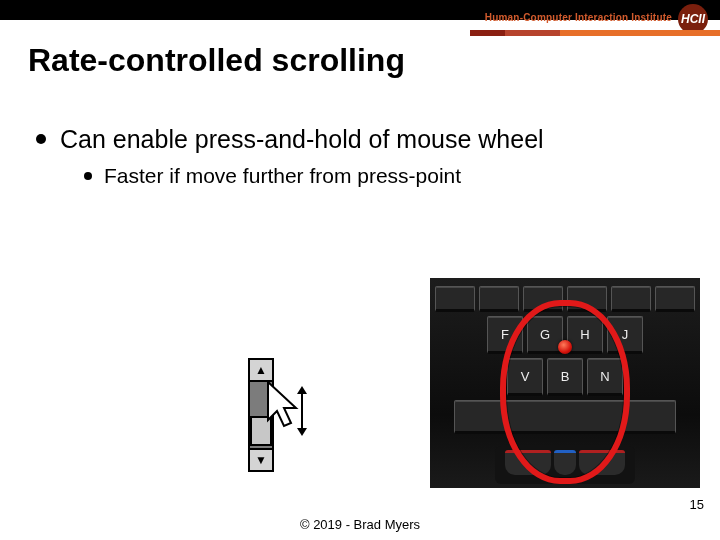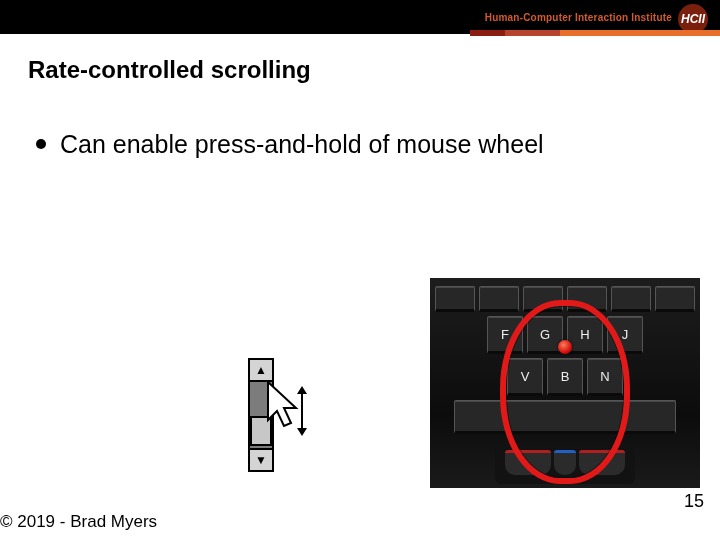--- a/index.html
+++ b/index.html
@@ -7,21 +7,21 @@
     padding: 0;
     width: 720px;
     height: 540px;
     background: #fff;
     font-family: Arial, Helvetica, sans-serif;
     color: #000;
     overflow: hidden;
     position: relative;
   }
   .header-block {
-    height: 34px;
+    height: 20px;
     background: #000;
     position: relative;
   }
   .header-stripe {
     position: absolute;
     right: 0;
     top: 30px;
     height: 6px;
     width: 250px;
     display: flex;
@@ -58,21 +58,21 @@
     color:#fff;
     font-size:12px;
     font-weight:bold;
     font-style: italic;
   }
 
   .slide {
     padding: 18px 28px 0 28px;
   }
   h1.title {
-    font-size: 24px;
+    font-size: 32px;
     font-weight: bold;
     margin: 4px 0 14px 0;
   }
   ul.top {
     list-style: none;
     padding: 0 0 0 6px;
     margin: 0;
   }
   ul.top > li {
     position: relative;
@@ -209,27 +209,28 @@
     border:6px solid #e11919;
     border-radius:60px/88px;
     transform:translateX(-50%);
     box-shadow:0 0 0 1px rgba(0,0,0,.4) inset;
   }
 
   .slide-num {
     position:absolute;
     right:16px;
     bottom:28px;
-    font-size:18px;
+    font-size:13px;
   }
   .copyright {
     position:absolute;
     left:0;right:0;
     bottom:8px;
-    font-size:17px;
+    text-align:center;
+    font-size:13px;
   }
 </style>
 </head>
 <body>
 
 <div class="header-block">
   <div class="hci-brand">
     <span class="hci-text">Human-Computer Interaction Institute</span>
     <span class="hci-badge">
         <span>HCII</span>
@@ -241,20 +242,25 @@
       <div class="stripe-c"></div>
   </div>
 </div>
 
 <div class="slide">
   <h1 class="title">Rate-controlled scrolling</h1>
 
   <ul class="top">
     <li>
       <span>Can enable press-and-hold of mouse wheel</span>
+      <ul class="sub">
+        <li>
+          <span>Faster if move further from press-point</span>
+        </li>
+      </ul>
     </li>
   </ul>
 </div>
 
 <div class="scroll-illus">
   <div class="sb-col">
     <div class="sb-btn">▲</div>
     <div class="sb-track">
       <div class="sb-thumb"></div>
     </div>

